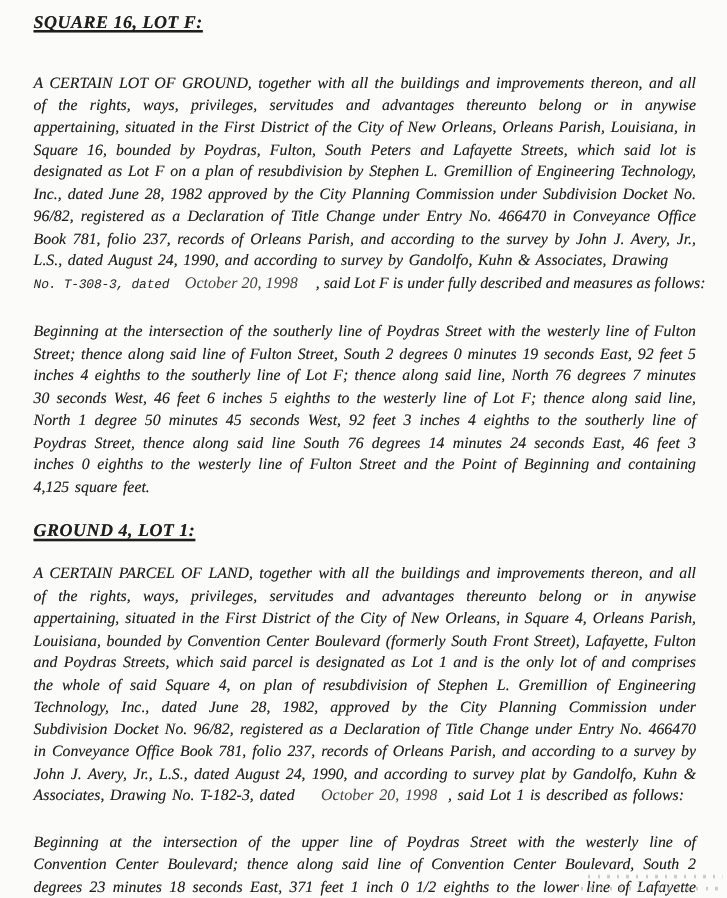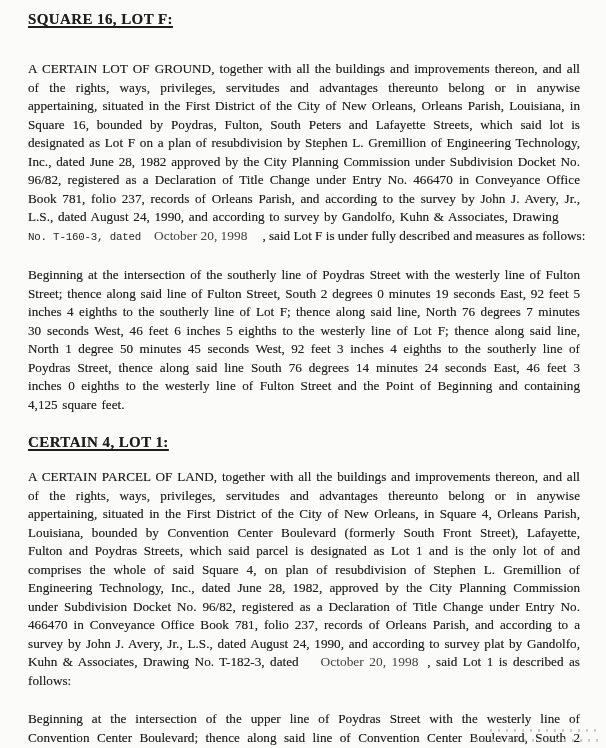--- a/index.html
+++ b/index.html
@@ -12,20 +12,21 @@
     background: #fbfbf9;
     color: #1e1e1e;
     font-family: "Liberation Serif", serif;
     position: relative;
   }
   .page {
     padding: 11px 26px 0 28px;
     width: 100%;
     height: 100%;
     position: relative;
+    font-style: italic;
   }
   .doc-heading {
     font-family: "Liberation Serif", serif;
     font-size: 15px;
     font-weight: bold;
     letter-spacing: 0.4px;
     text-decoration: underline;
     text-decoration-thickness: 1.5px;
     text-underline-offset: 2px;
     margin-bottom: 17px;
@@ -86,29 +87,29 @@
 <body>
 
 <div class="page">
 
   <section class="doc-section">
     <h2 class="doc-heading">SQUARE 16, LOT F:</h2>
 
     <div class="para-group">
       <p class="doc-para flow">A CERTAIN LOT OF GROUND, together with all the buildings and improvements thereon, and all of the rights, ways, privileges, servitudes and advantages thereunto belong or in anywise appertaining, situated in the First District of the City of New Orleans, Orleans Parish, Louisiana, in Square 16, bounded by Poydras, Fulton, South Peters and Lafayette Streets, which said lot is designated as Lot F on a plan of resubdivision by Stephen L. Gremillion of Engineering Technology, Inc., dated June 28, 1982 approved by the City Planning Commission under Subdivision Docket No. 96/82, registered as a Declaration of Title Change under Entry No. 466470 in Conveyance Office Book 781, folio 237, records of Orleans Parish, and according to the survey by John J. Avery, Jr., L.S., dated August 24, 1990, and according to survey by Gandolfo, Kuhn &amp; Associates, Drawing</p>
       <div class="typed-line">
-        <span class="typewriter">No. T-160-3, dated</span><span class="inserted-date">October 20, 1998</span><span class="serif-cont">, said Lot F is under fully described and measures as follows:</span>
+        <span class="typewriter">No. T-308-3, dated</span><span class="inserted-date">October 20, 1998</span><span class="serif-cont">, said Lot F is under fully described and measures as follows:</span>
       </div>
     </div>
 
     <p class="doc-para spaced">Beginning at the intersection of the southerly line of Poydras Street with the westerly line of Fulton Street; thence along said line of Fulton Street, South 2 degrees 0 minutes 19 seconds East, 92 feet 5 inches 4 eighths to the southerly line of Lot F; thence along said line, North 76 degrees 7 minutes 30 seconds West, 46 feet 6 inches 5 eighths to the westerly line of Lot F; thence along said line, North 1 degree 50 minutes 45 seconds West, 92 feet 3 inches 4 eighths to the southerly line of Poydras Street, thence along said line South 76 degrees 14 minutes 24 seconds East, 46 feet 3 inches 0 eighths to the westerly line of Fulton Street and the Point of Beginning and containing 4,125 square feet.</p>
   </section>
 
   <section class="doc-section second">
-    <h2 class="doc-heading">CERTAIN 4, LOT 1:</h2>
+    <h2 class="doc-heading">GROUND 4, LOT 1:</h2>
 
     <p class="doc-para spaced"><span>A CERTAIN PARCEL OF LAND, together with all the buildings and improvements thereon, and all of the rights, ways, privileges, servitudes and advantages thereunto belong or in anywise appertaining, situated in the First District of the City of New Orleans, in Square 4, Orleans Parish, Louisiana, bounded by Convention Center Boulevard (formerly South Front Street), Lafayette, Fulton and Poydras Streets, which said parcel is designated as Lot 1 and is the only lot of and comprises the whole of said Square 4, on plan of resubdivision of Stephen L. Gremillion of Engineering Technology, Inc., dated June 28, 1982, approved by the City Planning Commission under Subdivision Docket No. 96/82, registered as a Declaration of Title Change under Entry No. 466470 in Conveyance Office Book 781, folio 237, records of Orleans Parish, and according to a survey by John J. Avery, Jr., L.S., dated August 24, 1990, and according to survey plat by Gandolfo, Kuhn &amp; Associates, Drawing No. T-182-3, dated</span><span class="inserted-date inline">October 20, 1998</span><span>, said Lot 1 is described as follows:</span></p>
 
     <p class="doc-para spaced">Beginning at the intersection of the upper line of Poydras Street with the westerly line of Convention Center Boulevard; thence along said line of Convention Center Boulevard, South 2 degrees 23 minutes 18 seconds East, 371 feet 1 inch 0 1/2 eighths to the lower line of Lafayette Street; thence</p>
   </section>
 
   <div class="scan-noise"></div>
 </div>
 
 </body></html>

